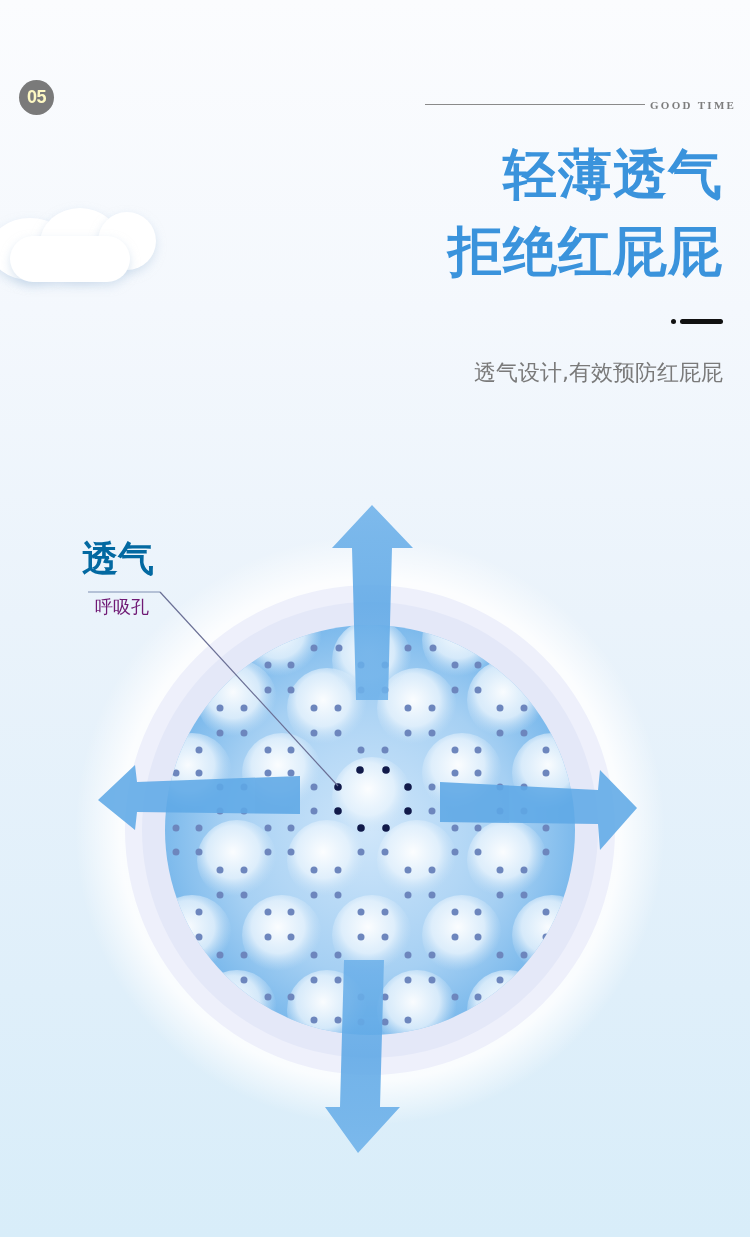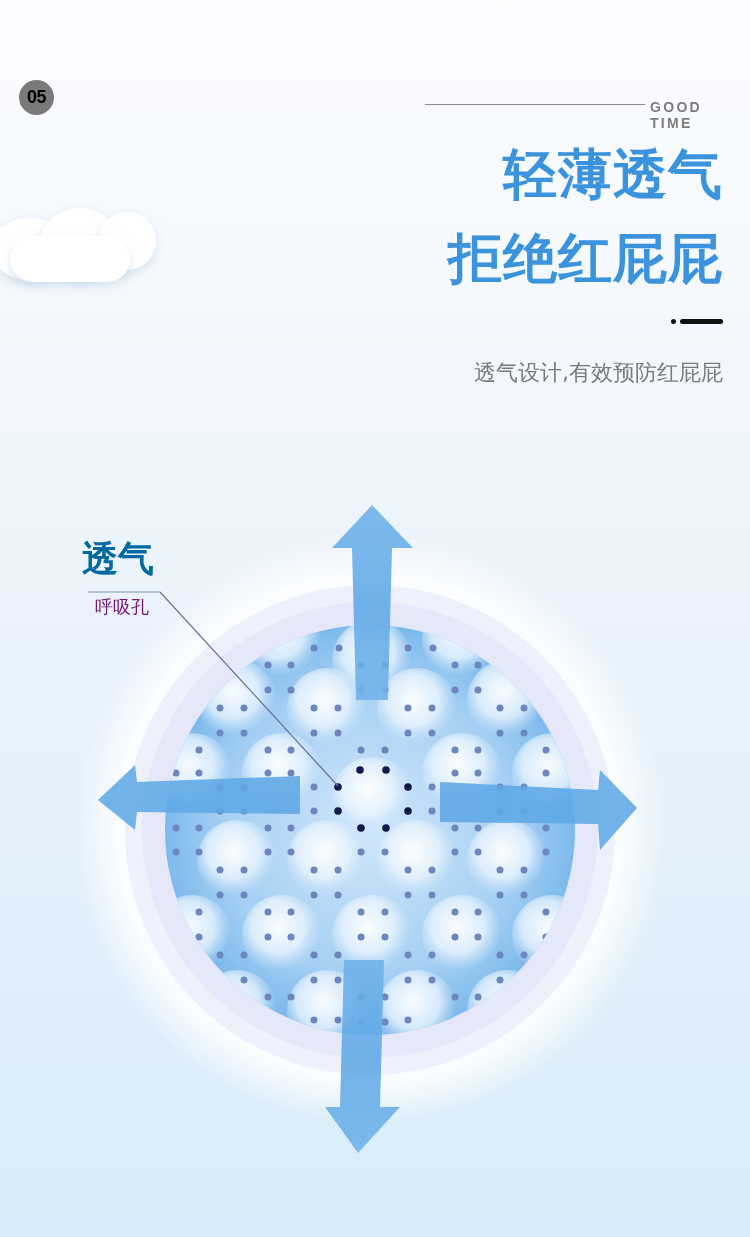--- a/index.html
+++ b/index.html
@@ -3,43 +3,43 @@
 <meta charset="utf-8">
 <style>
   html, body { margin: 0; padding: 0; }
   body {
     width: 750px; height: 1237px; position: relative; overflow: hidden;
     font-family: "DejaVu Sans", "Liberation Sans", sans-serif;
     background: linear-gradient(to bottom, #fbfcfe 0%, #f4f8fd 25%, #eaf3fb 50%, #dfeffa 80%, #d8edf9 100%);
   }
   .badge {
     position: absolute; left: 19px; top: 80px; width: 35px; height: 35px;
-    border-radius: 50%; background: #7a7a7a; color: #000000;
+    border-radius: 50%; background: #7a7a7a; color: #fef9c3;
     font-family: "Liberation Sans", sans-serif; font-weight: bold; font-size: 18px;
     display: flex; align-items: center; justify-content: center; letter-spacing: -0.5px;
   }
   .cloud { position: absolute; left: -20px; top: 190px; width: 190px; height: 100px; }
   .cloud span {
     position: absolute; background: #ffffff; border-radius: 50%;
     box-shadow: 0 4px 10px rgba(190,210,230,0.55);
   }
   .topline {
     position: absolute; left: 425px; top: 104px; width: 220px; height: 1px; background: #8a8a8a;
   }
   .goodtime {
-    position: absolute; left: 650px; top: 99px; font-size: 14px; font-weight: bold;
-    color: #7d7d7d; letter-spacing: 2.3px; font-family: Liberation Sans, sans-serif;
+    position: absolute; left: 650px; top: 99px; font-size: 11px; font-weight: bold;
+    color: #7d7d7d; letter-spacing: 2.3px; font-family: Liberation Serif, serif;
   }
   .title {
     position: absolute; right: 27px; text-align: right; color: #3a93dc;
     font-weight: bold; font-size: 54px; line-height: 1; letter-spacing: 1px;
     font-family: "DejaVu Sans", sans-serif;
   }
   .t1 { top: 148px; }
-  .t2 { top: 232px; margin-left: 34px; }
+  .t2 { top: 225px; margin-left: 34px; }
   .deco-dot { position: absolute; left: 671px; top: 319px; width: 5px; height: 5px; border-radius: 50%; background: #111; }
   .deco-dash { position: absolute; left: 680px; top: 319px; width: 43px; height: 5px; border-radius: 3px; background: #111; }
   .subtitle {
     position: absolute; right: 27px; top: 358px; font-size: 22px; color: #7a7a7a;
     font-family: "DejaVu Sans", sans-serif;
   }
   .label-main {
     position: absolute; left: 82px; top: 541px; font-size: 36px; font-weight: bold;
     color: #0369a1; line-height: 1; font-family: "DejaVu Sans", sans-serif;
   }

